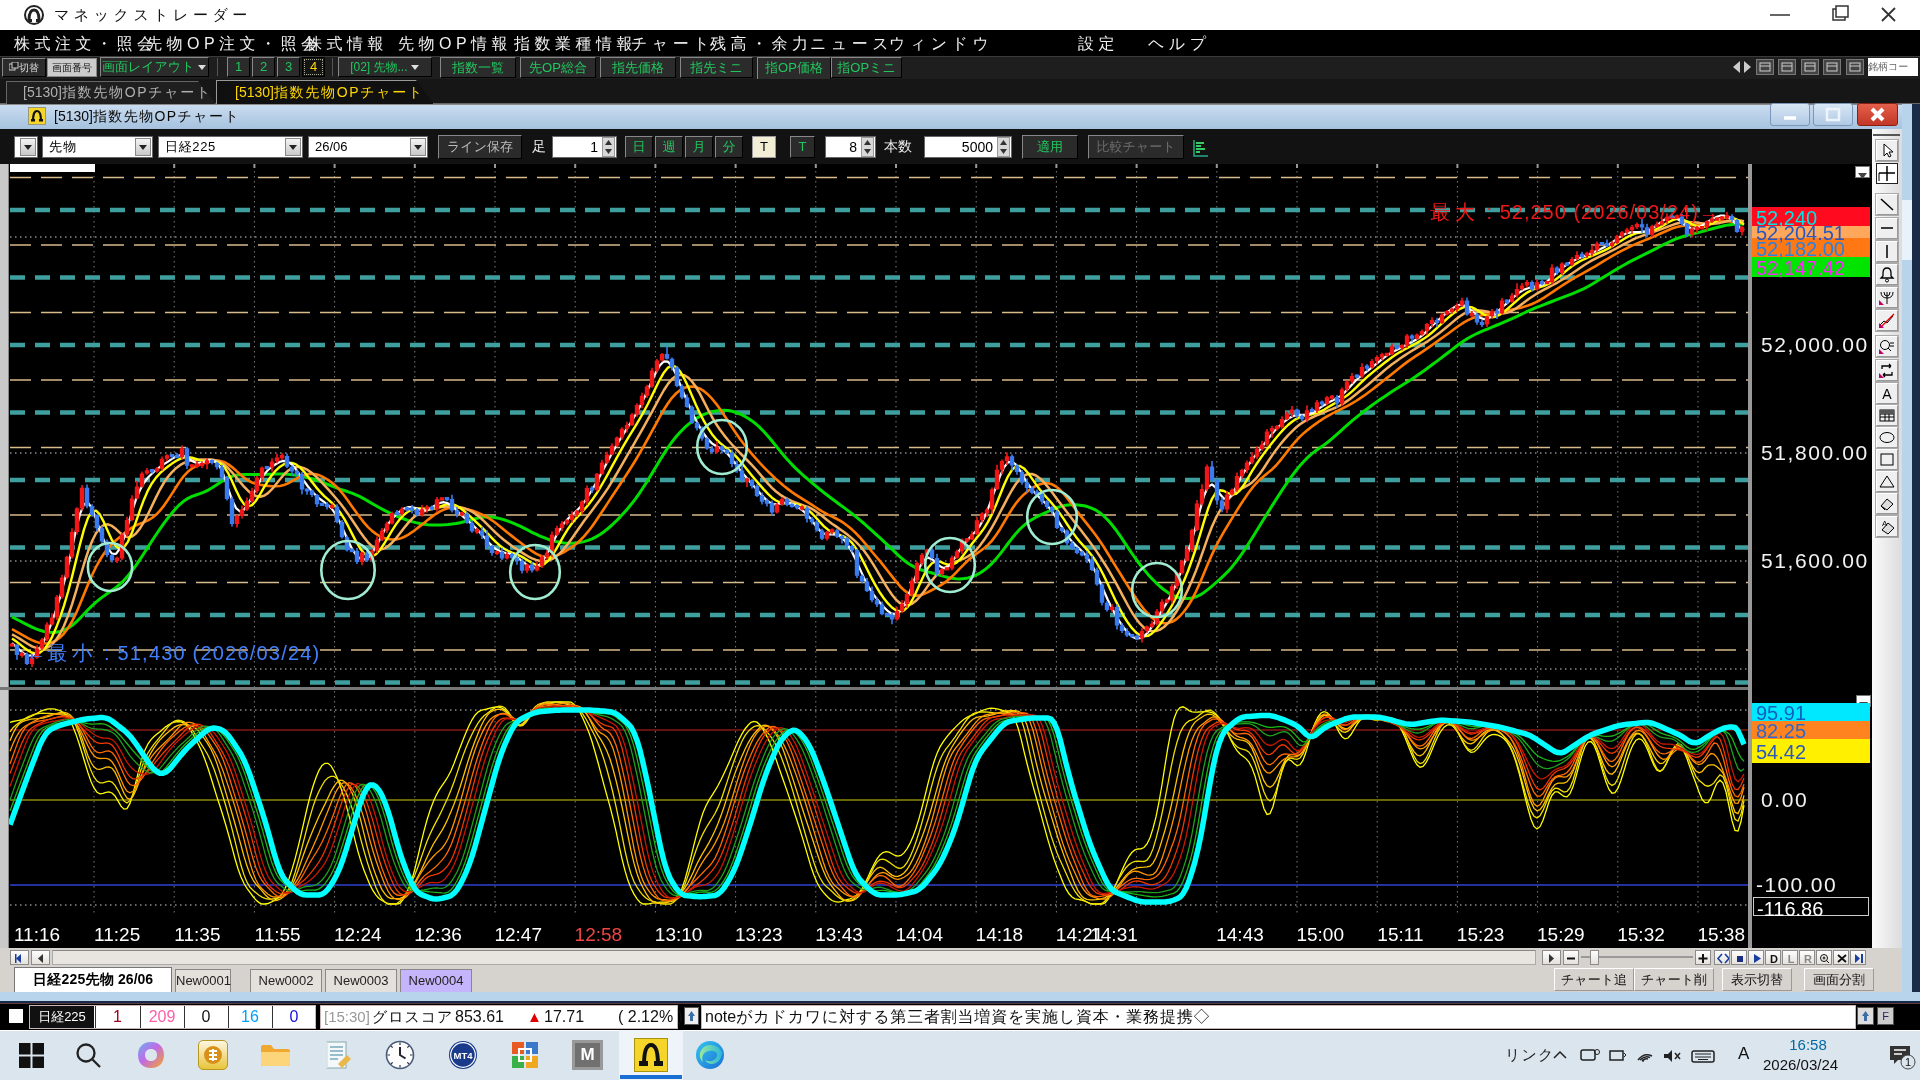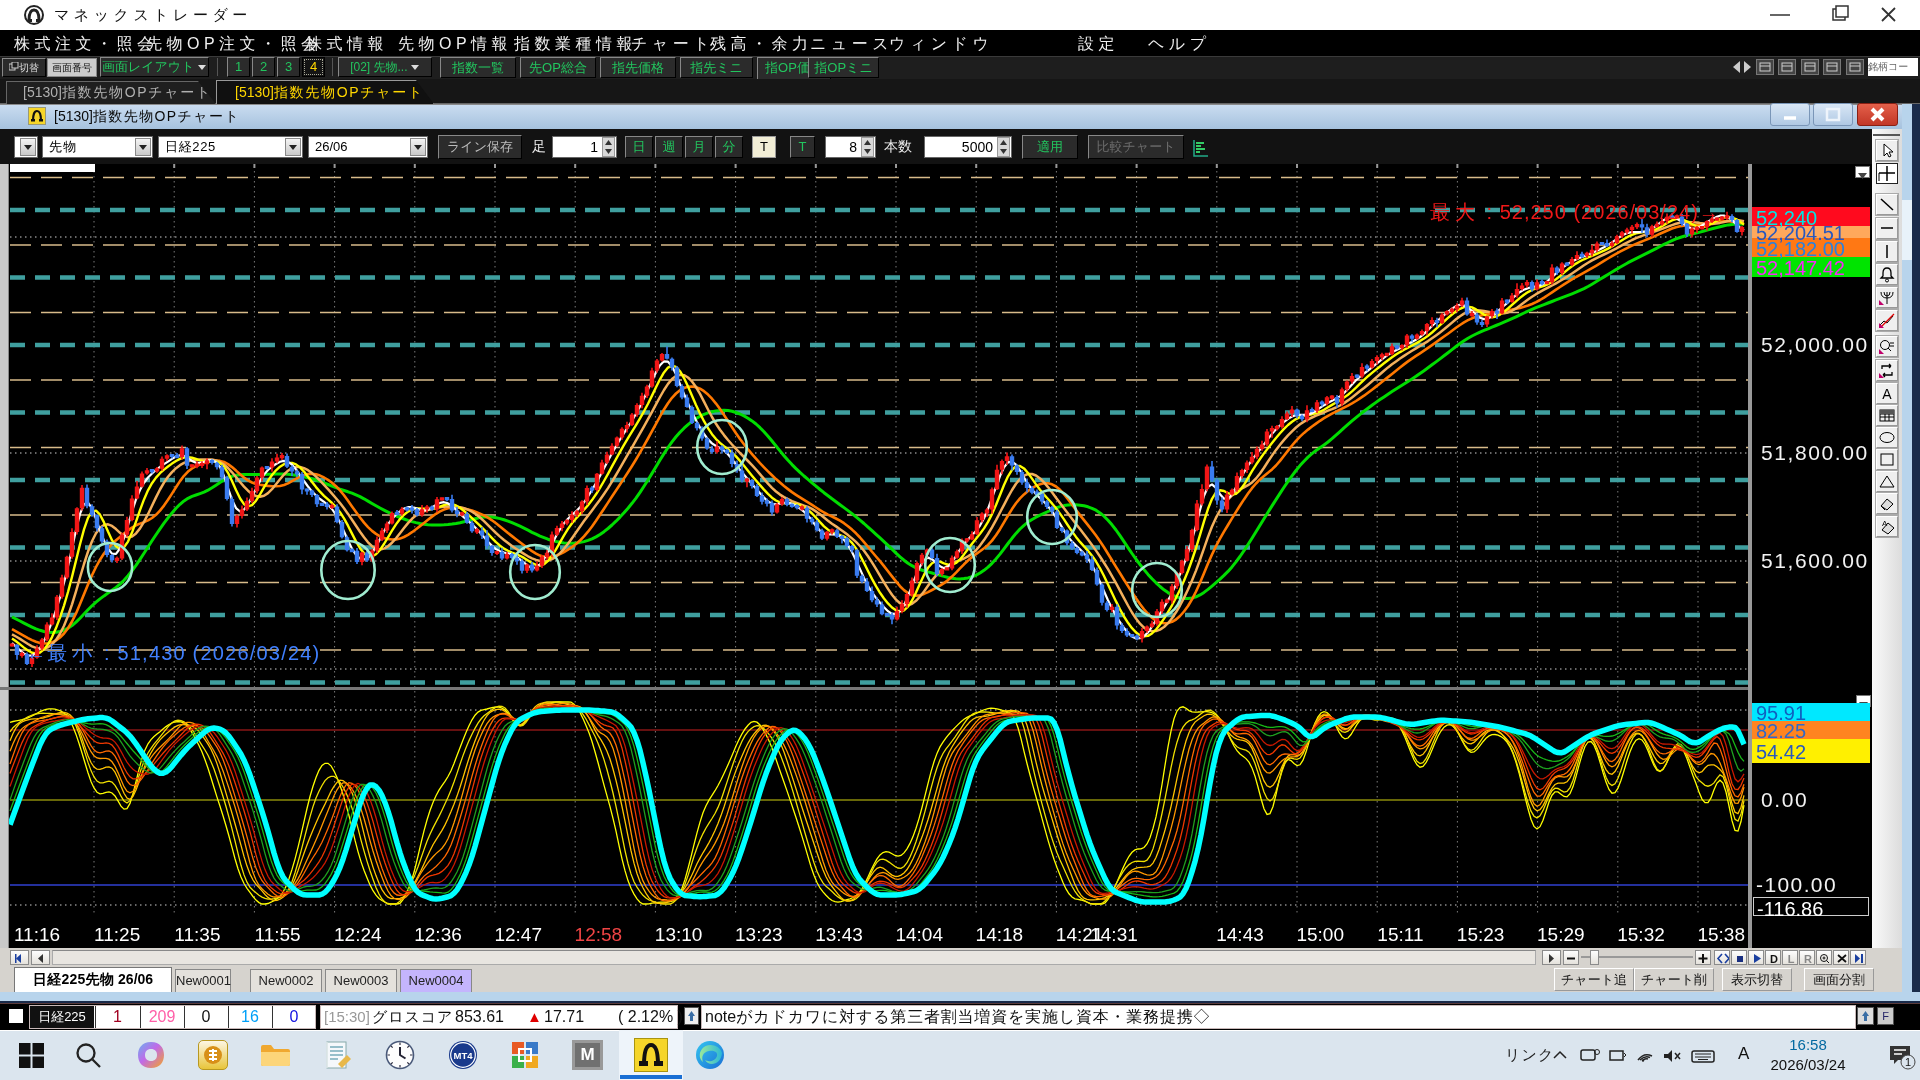--- a/index.html
+++ b/index.html
@@ -48,21 +48,21 @@
 <div class="ab" style="left:302px;top:57px;width:23px;height:20px;background:#151515;border:1px solid #000;border-top-color:#000;outline:1px dotted #aa9;outline-offset:-3px;color:#ffd700;font-size:13px;line-height:18px;text-align:center">4</div>
 <div class="ab" style="left:332px;top:58px;width:1px;height:18px;background:#555"></div>
 <div class="ab btn3" style="left:338px;top:57px;width:94px;height:20px;font-size:12px;line-height:18px">[02] 先物... <svg width="9" height="7">
       <path d="M0 1 L8 1 L4 6 Z" fill="#ddd"></path>
     </svg></div>
 <div class="ab btn3" style="left:440px;top:57px;width:76px;height:21px;font-size:13px;line-height:19px">指数一覧</div>
 <div class="ab btn3" style="left:520px;top:57px;width:76px;height:21px;font-size:13px;line-height:19px">先OP総合</div>
 <div class="ab btn3" style="left:600px;top:57px;width:76px;height:21px;font-size:13px;line-height:19px">指先価格</div>
 <div class="ab btn3" style="left:680px;top:57px;width:73px;height:21px;font-size:13px;line-height:19px">指先ミニ</div>
 <div class="ab btn3" style="left:757px;top:57px;width:74px;height:31px;font-size:13px;line-height:19px">指OP価格</div>
-<div class="ab btn3" style="left:808px;top:57px;width:71px;height:21px;font-size:13px;line-height:19px">指OPミニ</div>
+<div class="ab btn3" style="left:831px;top:57px;width:71px;height:21px;font-size:13px;line-height:19px">指OPミニ</div>
 <svg class="ab" style="left:1732px;top:60px" width="20" height="14">
     <path d="M8 1 L1 7 L8 13Z" fill="#ccc"></path>
     <path d="M12 1 L19 7 L12 13Z" fill="#ccc"></path>
   </svg>
 <div class="ab" style="left:1756px;top:59px;width:18px;height:16px;background:#444;border:1px solid #777"><svg width="16" height="14">
       <rect x="3" y="3" width="10" height="8" fill="none" stroke="#ccc"></rect>
       <path d="M3 6 H13" stroke="#ccc"></path>
     </svg></div>
 <div class="ab" style="left:1778px;top:59px;width:18px;height:16px;background:#444;border:1px solid #777"><svg width="16" height="14">
       <rect x="3" y="3" width="10" height="8" fill="none" stroke="#ccc"></rect>
@@ -494,18 +494,18 @@
     <path d="M44 7 L46 9 L44 11" stroke="#222" fill="none"></path>
     <path d="M58 14 Q64 6 72 10 M60 14 Q65 9 70 11.5 M63 14 Q66 12 68 13" stroke="#222" stroke-width="1.5" fill="none"></path>
     <circle cx="63" cy="14.5" r="1.2" fill="#222"></circle>
     <path d="M84 8 L88 8 L92 4 L92 16 L88 12 L84 12Z" fill="#222"></path>
     <path d="M95 7 L100 13 M100 7 L95 13" stroke="#222" stroke-width="1.5"></path>
     <rect x="112" y="5" width="22" height="11" rx="2" fill="none" stroke="#222" stroke-width="1.5"></rect>
     <path d="M115 8H131M115 11H131M118 13.5H128" stroke="#222" stroke-width="1"></path>
   </svg>
 <div class="ab" style="left:1738px;top:1044px;font-size:17px;color:#111">A</div>
 <div class="ab" style="left:1770px;top:1036px;width:76px;text-align:center;font-size:15px;color:#0369a1">16:58</div>
-<div class="ab" style="left:1763px;top:1056px;width:90px;text-align:center;font-size:15px;color:#111">2026/03/24</div>
+<div class="ab" style="left:1763px;top:1056px;width:90px;text-align:left;font-size:15px;color:#111">2026/03/24</div>
 <svg class="ab" style="left:1888px;top:1042px" width="28" height="28">
     <path d="M2 4 L22 4 L22 18 L10 18 L6 22 L6 18 L2 18Z" fill="#333"></path>
     <path d="M6 8H18M6 12H14" stroke="#fff" stroke-width="1.5"></path>
     <circle cx="20" cy="20" r="7" fill="#dbe5ee" stroke="#444"></circle>
     <text x="20" y="24" font-size="11" text-anchor="middle" fill="#111" font-family="Liberation Sans">1</text>
   </svg>
 </body></html>

